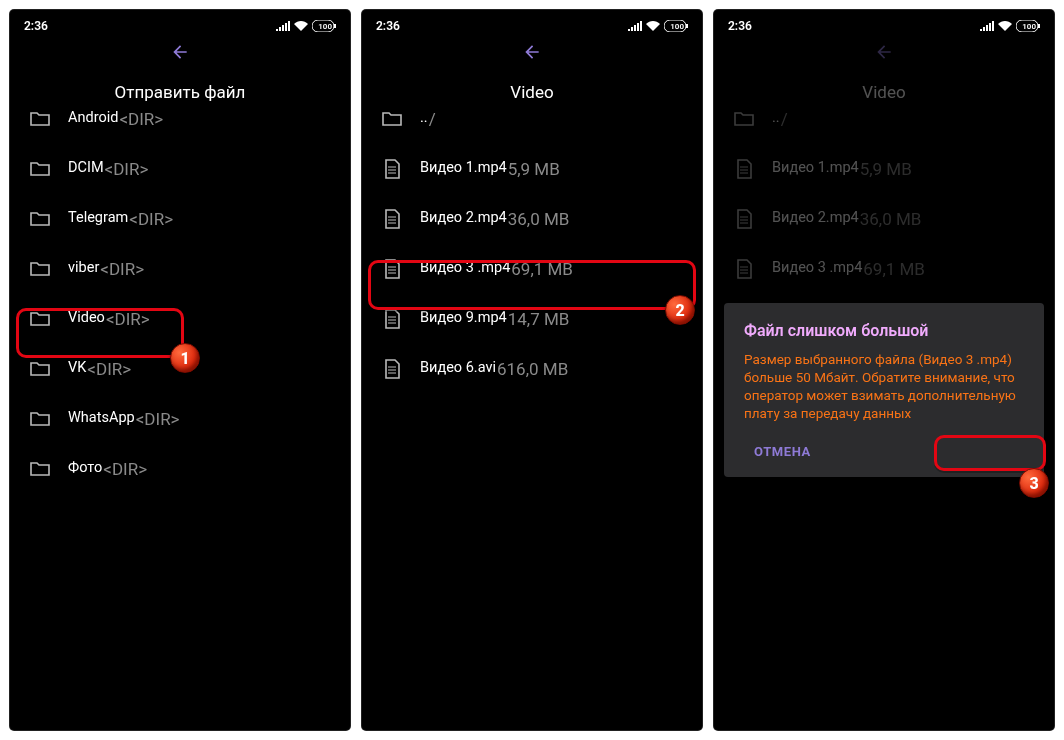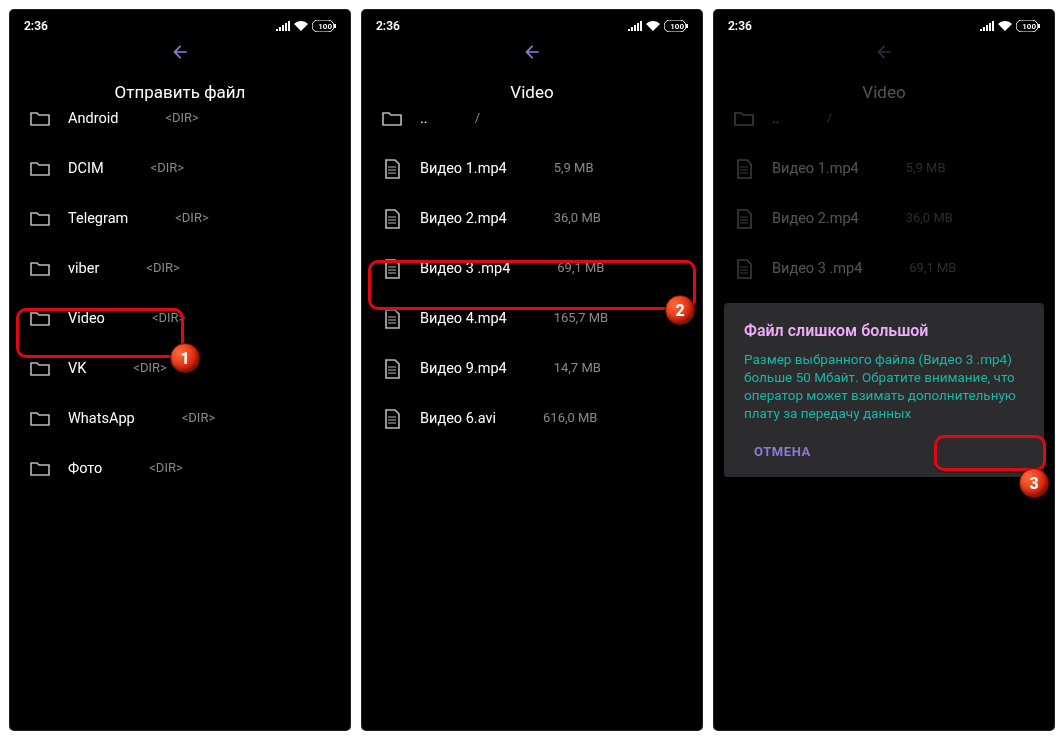--- a/index.html
+++ b/index.html
@@ -64,21 +64,21 @@
     display: flex;
     align-items: center;
     gap: 16px;
     padding: 10px 18px 10px 18px;
     min-height: 50px;
     position: relative;
   }
   .row-icon { color: #b9b9b9; width: 24px; height: 24px; flex-shrink: 0; }
   .row-text { display: flex; flex-direction: row; gap: 1px; }
   .row-name { color: #ffffff; font-size: 14.5px; line-height: 1.2; }
-  .row-sub { color: #8a8a8a; font-size: 13px; line-height: 1.2; margin-left: 46px; }
+  .row-sub { color: #8a8a8a; font-size: 17px; line-height: 1.2; }
   .dimmed .appbar-title,
   .dimmed .back-btn,
   .dimmed .row-name,
   .dimmed .row-sub,
   .dimmed .row-icon { opacity: 0.32; }
   .dialog-backdrop {
     position: absolute;
     inset: 0;
     display: flex;
     align-items: center;
@@ -88,21 +88,21 @@
   .dialog {
     background: #2c2c2e;
     border-radius: 4px;
     width: 100%;
     padding: 18px 20px 10px 20px;
     color: #e6e6e6;
     box-shadow: 0 10px 30px rgba(0,0,0,.6);
     margin-top: 40px;
   }
   .dialog-title { font-size: 16px; font-weight: 600; color: #f0abfc; margin-bottom: 10px; }
-  .dialog-body { font-size: 13.5px; line-height: 1.35; color: #14b8a6; margin-bottom: 14px; }
+  .dialog-body { font-size: 13.5px; line-height: 1.35; color: #f97316; margin-bottom: 14px; }
   .dialog-actions { display: flex; justify-content: space-between; gap: 6px; align-items: center; }
   .dialog-btn {
     color: #8e7ad6;
     font-size: 13px;
     font-weight: 700;
     letter-spacing: 0.6px;
     padding: 8px 10px;
     text-transform: uppercase;
   }
   .callout {
@@ -301,30 +301,20 @@
             <span class="row-name">Видео 3 .mp4</span>
             <span class="row-sub">69,1 MB</span>
           </div>
       </div>
       <div class="row">
         <svg class="row-icon" viewBox="0 0 24 24">
             <path fill="none" stroke="currentColor" stroke-width="1.6" d="M6 3h9l4 4v14H6z"></path>
             <path stroke="currentColor" stroke-width="1.2" d="M8 10h8M8 13h8M8 16h8"></path>
           </svg>
         <div class="row-text">
-            <span class="row-name">Видео 4.mp4</span>
-            <span class="row-sub">165,7 MB</span>
-          </div>
-      </div>
-      <div class="row">
-        <svg class="row-icon" viewBox="0 0 24 24">
-            <path fill="none" stroke="currentColor" stroke-width="1.6" d="M6 3h9l4 4v14H6z"></path>
-            <path stroke="currentColor" stroke-width="1.2" d="M8 10h8M8 13h8M8 16h8"></path>
-          </svg>
-        <div class="row-text">
             <span class="row-name">Видео 9.mp4</span>
             <span class="row-sub">14,7 MB</span>
           </div>
       </div>
       <div class="row">
         <svg class="row-icon" viewBox="0 0 24 24">
             <path fill="none" stroke="currentColor" stroke-width="1.6" d="M6 3h9l4 4v14H6z"></path>
             <path stroke="currentColor" stroke-width="1.2" d="M8 10h8M8 13h8M8 16h8"></path>
           </svg>
         <div class="row-text">

